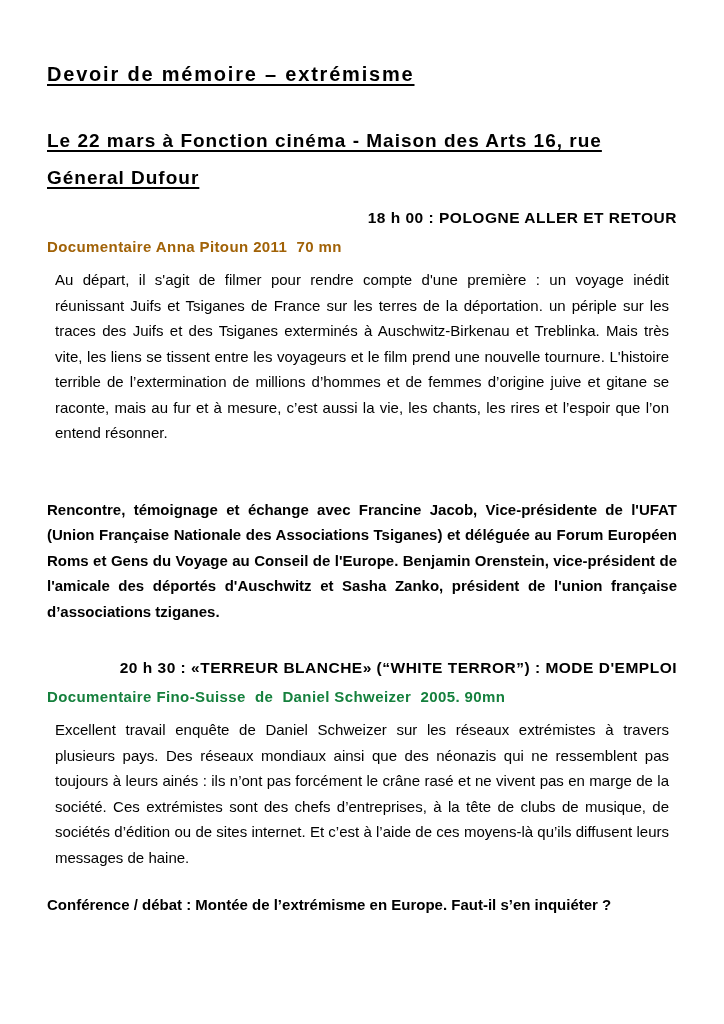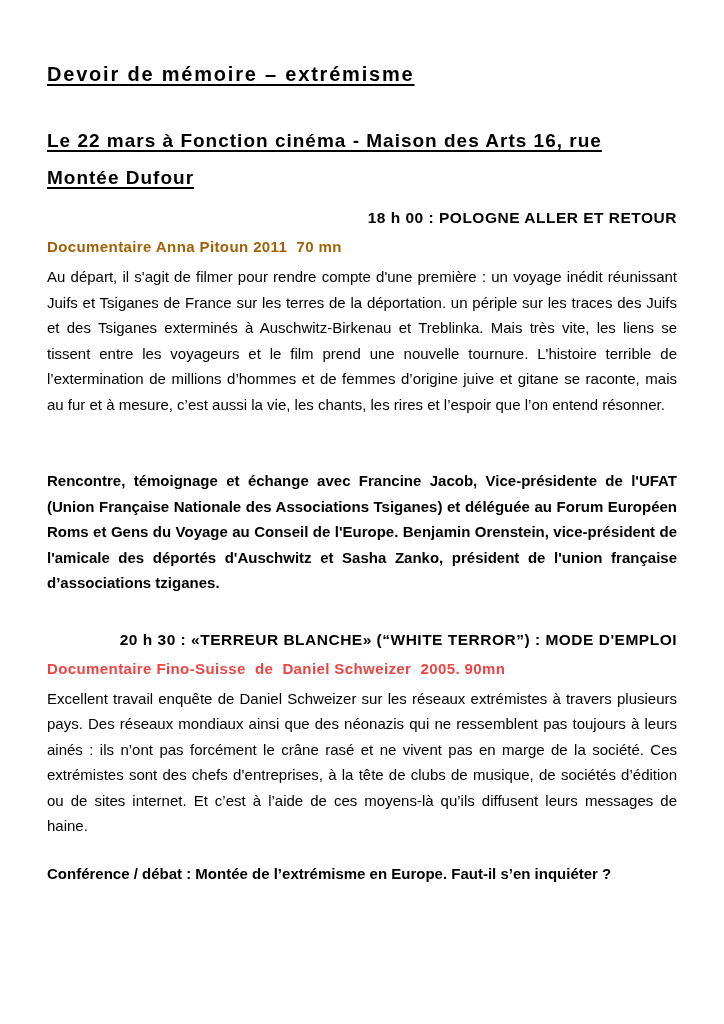--- a/index.html
+++ b/index.html
@@ -57,21 +57,21 @@
   }
   .screening-credit {
     margin: 0 0 5px 0;
     font-size: 15px;
     line-height: 24px;
     font-weight: bold;
     letter-spacing: 0.4px;
     white-space: pre-wrap;
   }
   .screening-body {
-    margin: 0;
+    margin: 8px;
     font-size: 15px;
     line-height: 25.5px;
     text-align: justify;
   }
   .speakers-paragraph {
     margin: 51px 0 32px 0;
     font-size: 15px;
     line-height: 25.5px;
     font-weight: bold;
     text-align: justify;
@@ -87,32 +87,32 @@
 </style>
 </head>
 <body>
 
 <div class="page">
 
   <h1 class="doc-title">Devoir de mémoire – extrémisme</h1>
 
   <h2 class="doc-subtitle">
     <span class="subtitle-line">Le 22 mars à Fonction cinéma - Maison des Arts 16, rue</span>
-    <span class="subtitle-line">Montée Dufour</span>
+    <span class="subtitle-line">Géneral Dufour</span>
   </h2>
 
   <section class="screening section-1">
     <h3 class="screening-heading">18 h 00 : POLOGNE ALLER ET RETOUR</h3>
     <p class="screening-credit accent" style="color: #a16207;">Documentaire Anna Pitoun 2011  70 mn</p>
     <p class="screening-body">Au départ, il s'agit de filmer pour rendre compte d'une première : un voyage inédit réunissant Juifs et Tsiganes de France sur les terres de la déportation. un périple sur les traces des Juifs et des Tsiganes exterminés à Auschwitz-Birkenau et Treblinka. Mais très vite, les liens se tissent entre les voyageurs et le film prend une nouvelle tournure. L'histoire terrible de l’extermination de millions d’hommes et de femmes d’origine juive et gitane se raconte, mais au fur et à mesure, c’est aussi la vie, les chants, les rires et l’espoir que l’on entend résonner.</p>
   </section>
 
   <p class="speakers-paragraph">Rencontre, témoignage et échange avec Francine Jacob, Vice-présidente de l'UFAT (Union Française Nationale des Associations Tsiganes) et déléguée au Forum Européen Roms et Gens du Voyage au Conseil de l'Europe. Benjamin Orenstein, vice-président de l'amicale des déportés d'Auschwitz et Sasha Zanko, président de l'union française d’associations tziganes.</p>
 
   <section class="screening section-2">
     <h3 class="screening-heading">20 h 30 : «TERREUR BLANCHE» (“WHITE TERROR”) : MODE D'EMPLOI</h3>
-    <p class="screening-credit accent" style="color: #ef4444;">Documentaire Fino-Suisse  de  Daniel Schweizer  2005. 90mn</p>
+    <p class="screening-credit accent" style="color: #15803d;">Documentaire Fino-Suisse  de  Daniel Schweizer  2005. 90mn</p>
     <p class="screening-body">Excellent travail enquête de Daniel Schweizer sur les réseaux extrémistes à travers plusieurs pays. Des réseaux mondiaux ainsi que des néonazis qui ne ressemblent pas toujours à leurs ainés : ils n’ont pas forcément le crâne rasé et ne vivent pas en marge de la société. Ces extrémistes sont des chefs d’entreprises, à la tête de clubs de musique, de sociétés d’édition ou de sites internet. Et c’est à l’aide de ces moyens-là qu’ils diffusent leurs messages de haine.</p>
   </section>
 
   <p class="conference-paragraph">Conférence / débat : Montée de l’extrémisme en Europe. Faut-il s’en inquiéter ?</p>
 
 </div>
 
 </body></html>

